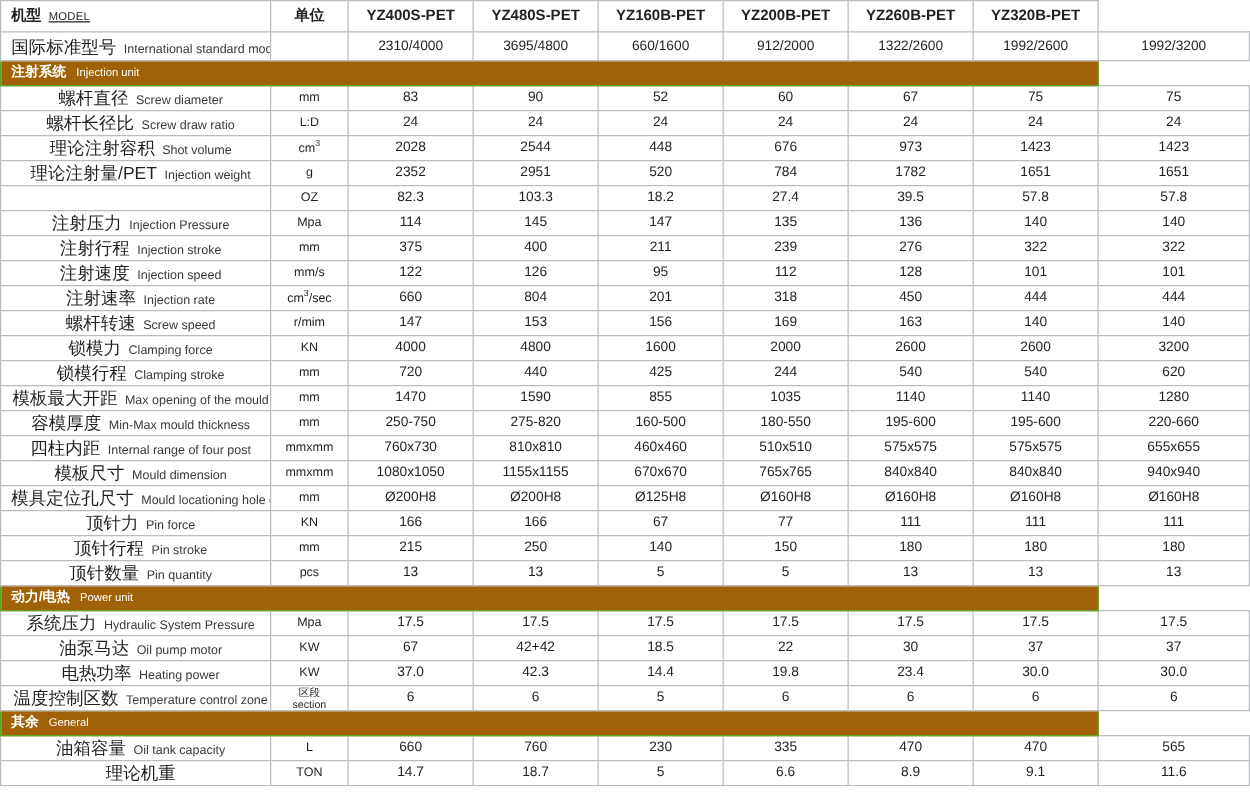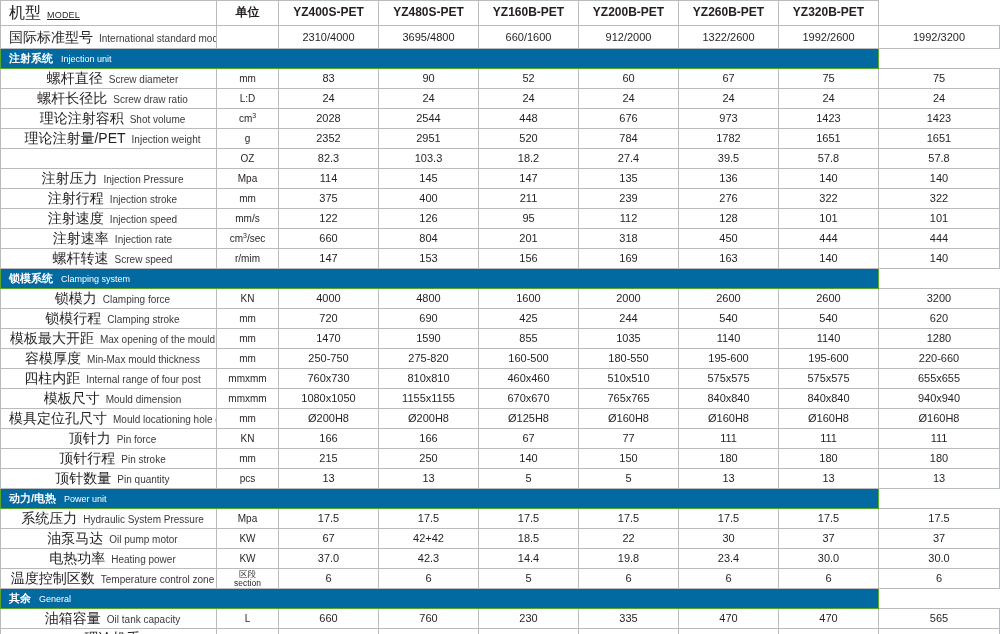--- a/index.html
+++ b/index.html
@@ -34,36 +34,36 @@
     background:#ffffff;
     font-weight:bold;
     font-size:12px;
     height:24px;
     color:#231f20;
   }
   tr.head td.label-cell{
     text-align:left;
     padding-left:8px;
   }
-  .hd-cn{font-size:16px;font-weight:normal;}
+  .hd-cn{font-size:12px;font-weight:bold;}
   .hd-en{font-size:9px;font-weight:normal;padding-left:6px;letter-spacing:.2px;text-decoration:underline;}
 
   tr.subhead td{
     height:22px;
     font-size:11px;
   }
   tr.subhead td.label-cell{
     text-align:left;
     padding-left:8px;
   }
   tr.subhead td.val{font-size:11px;}
 
   
   tr.section td{
-    background:#0369a1;
+    background:#a16207;
     color:#ffffff;
     border:1px solid #5aa628;
     height:19px;
     text-align:left;
   }
   .sec-wrap{padding-left:8px;white-space:nowrap;}
   .sec-cn{font-size:11px;font-weight:bold;}
   .sec-en{font-size:9px;font-weight:normal;padding-left:8px;}
 
   
@@ -223,39 +223,36 @@
         <td class="label-cell"><span class="lb-cn">螺杆转速</span><span class="lb-en">Screw speed</span></td>
         <td class="unit-cell">r/mim</td>
         <td class="val">147</td>
         <td class="val">153</td>
         <td class="val">156</td>
         <td class="val">169</td>
         <td class="val">163</td>
         <td class="val">140</td>
         <td class="val">140</td>
       </tr>
-      <tr class="section">
-        <td colspan="8"><span class="sec-wrap"><span class="sec-cn">锁模系统</span><span class="sec-en">Clamping system</span></span></td>
-      </tr>
       <tr>
         <td class="label-cell"><span class="lb-cn">锁模力</span><span class="lb-en">Clamping force</span></td>
         <td class="unit-cell">KN</td>
         <td class="val">4000</td>
         <td class="val">4800</td>
         <td class="val">1600</td>
         <td class="val">2000</td>
         <td class="val">2600</td>
         <td class="val">2600</td>
         <td class="val">3200</td>
       </tr>
       <tr>
         <td class="label-cell"><span class="lb-cn">锁模行程</span><span class="lb-en">Clamping stroke</span></td>
         <td class="unit-cell">mm</td>
         <td class="val">720</td>
-        <td class="val">690</td>
+        <td class="val">440</td>
         <td class="val">425</td>
         <td class="val">244</td>
         <td class="val">540</td>
         <td class="val">540</td>
         <td class="val">620</td>
       </tr>
       <tr>
         <td class="label-cell"><span class="lb-cn">模板最大开距</span><span class="lb-en">Max opening of the mould</span></td>
         <td class="unit-cell">mm</td>
         <td class="val">1470</td>

